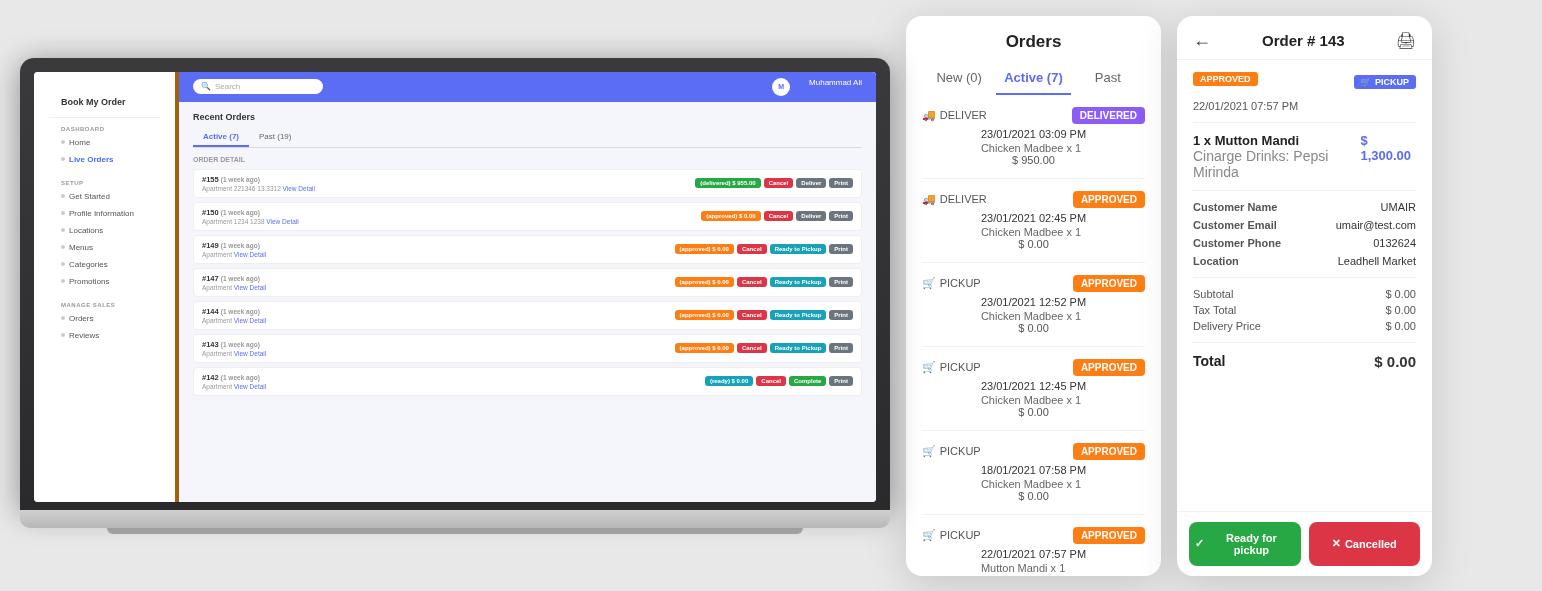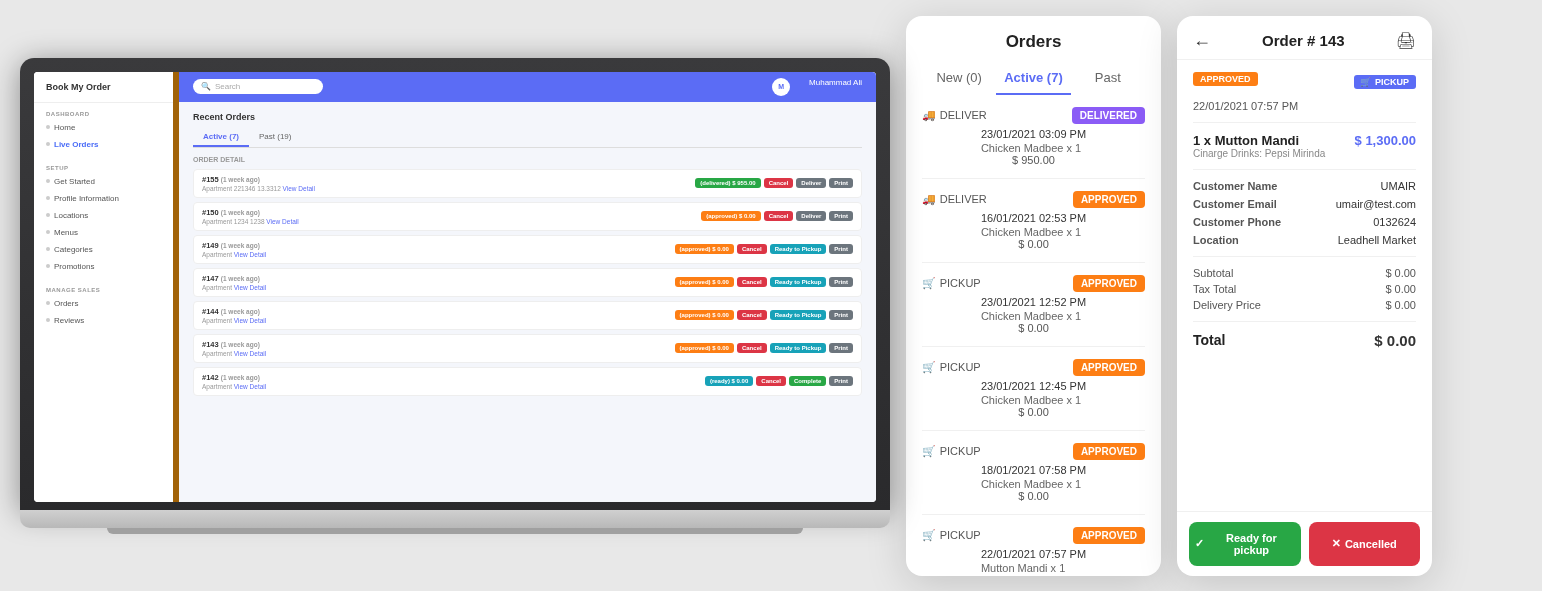--- a/index.html
+++ b/index.html
@@ -55,23 +55,23 @@
       height: 6px;
       border-radius: 0 0 6px 6px;
       width: 80%;
       margin: 0 auto;
     }
 
     
     .sidebar {
       width: 145px;
       background: #fff;
-      border-right: 6px solid #a16207;
+      border-right: 4px solid #a16207;
       height: 100%;
-      padding: 0;
+      padding: 15px;
       flex-shrink: 0;
     }
     .sidebar-logo {
       background: #fff;
       padding: 10px 12px;
       font-size: 9px;
       font-weight: 700;
       color: #333;
       border-bottom: 1px solid #eee;
     }
@@ -429,21 +429,21 @@
       font-size: 13px;
       font-weight: 700;
       color: #222;
     }
     .detail-item-price {
       font-size: 13px;
       font-weight: 700;
       color: #5b6cf5;
     }
     .detail-item-sub {
-      font-size: 10px;
+      font-size: 14px;
       color: #888;
     }
     .detail-divider {
       border: none;
       border-top: 1px solid #f0f0f0;
       margin: 10px 0;
     }
     .detail-info-row {
       display: flex;
       justify-content: space-between;
@@ -728,21 +728,21 @@
       <div class="order-card">
         <div class="order-card-top">
           <div class="order-card-type">
             <span>🚚</span>
             <span>DELIVER</span>
           </div>
           <span class="order-card-badge badge-orange">APPROVED</span>
         </div>
         <div class="order-card-row">
           <div>
-            <div class="order-card-date">16/01/2021 02:53 PM</div>
+            <div class="order-card-date">23/01/2021 02:45 PM</div>
             <div class="order-card-item">Chicken Madbee x 1</div>
           </div>
           <div class="order-card-price">$ 0.00</div>
         </div>
       </div>
 
       <div class="order-card">
         <div class="order-card-top">
           <div class="order-card-type">
             <span>🛒</span>

